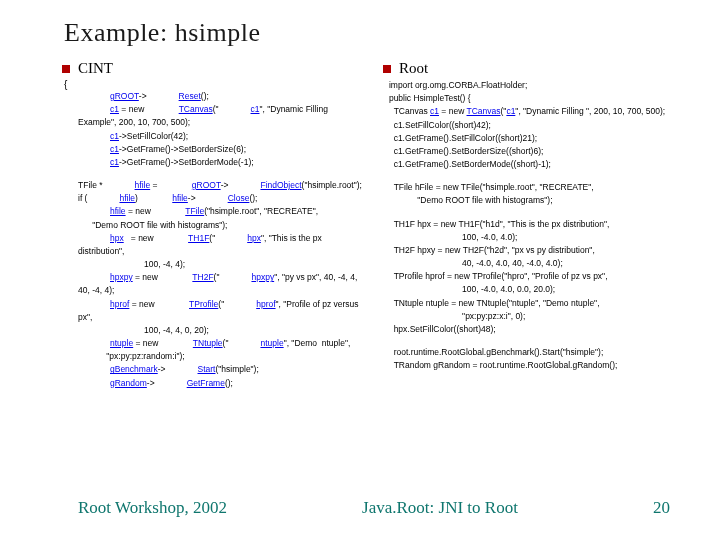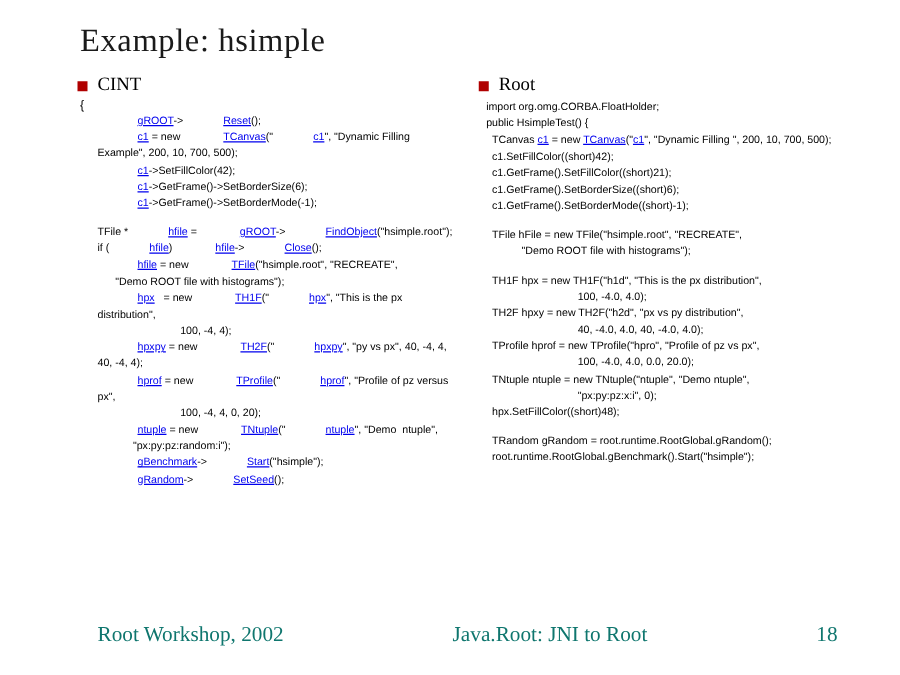--- a/index.html
+++ b/index.html
@@ -120,21 +120,21 @@
             <div><a>hfile</a> = new <a>TFile</a>("hsimple.root", "RECREATE",</div>
             <div>&nbsp;&nbsp;&nbsp;&nbsp;&nbsp;&nbsp;"Demo ROOT file with histograms");</div>
             <div><a>hpx</a>&nbsp;&nbsp;&nbsp;= new <a>TH1F</a>("<a>hpx</a>", "This is the px distribution",</div>
             <div>&nbsp;&nbsp;&nbsp;&nbsp;&nbsp;&nbsp;&nbsp;&nbsp;&nbsp;&nbsp;&nbsp;&nbsp;&nbsp;&nbsp;&nbsp;&nbsp;&nbsp;&nbsp;&nbsp;&nbsp;&nbsp;&nbsp;&nbsp;&nbsp;&nbsp;&nbsp;&nbsp;&nbsp;100, -4, 4);</div>
             <div><a>hpxpy</a> = new <a>TH2F</a>("<a>hpxpy</a>", "py vs px", 40, -4, 4, 40, -4, 4);</div>
             <div><a>hprof</a>&nbsp;= new <a>TProfile</a>("<a>hprof</a>", "Profile of pz versus px",</div>
             <div>&nbsp;&nbsp;&nbsp;&nbsp;&nbsp;&nbsp;&nbsp;&nbsp;&nbsp;&nbsp;&nbsp;&nbsp;&nbsp;&nbsp;&nbsp;&nbsp;&nbsp;&nbsp;&nbsp;&nbsp;&nbsp;&nbsp;&nbsp;&nbsp;&nbsp;&nbsp;&nbsp;&nbsp;100, -4, 4, 0, 20);</div>
             <div><a>ntuple</a> = new <a>TNtuple</a>("<a>ntuple</a>", "Demo&nbsp;&nbsp;ntuple",</div>
             <div>&nbsp;&nbsp;&nbsp;&nbsp;&nbsp;&nbsp;&nbsp;&nbsp;&nbsp;&nbsp;&nbsp;&nbsp;"px:py:pz:random:i");</div>
             <div><a>gBenchmark</a>-&gt;<a>Start</a>("hsimple");</div>
-            <div><a>gRandom</a>-&gt;<a>SetSeed</a>();</div>
+            <div><a>gRandom</a>-&gt;<a>GetFrame</a>();</div>
           </div>
       </div>
     </div>
 
     <div class="col col-right">
       <div class="subhead">
         <span class="bullet"></span>
         <span>Root</span>
       </div>
       <div class="code-right">
@@ -156,26 +156,26 @@
             <div>&nbsp;&nbsp;&nbsp;&nbsp;&nbsp;&nbsp;&nbsp;&nbsp;&nbsp;&nbsp;&nbsp;&nbsp;&nbsp;&nbsp;&nbsp;&nbsp;&nbsp;&nbsp;&nbsp;&nbsp;&nbsp;&nbsp;&nbsp;&nbsp;&nbsp;&nbsp;&nbsp;&nbsp;&nbsp;&nbsp;&nbsp;100, -4.0, 4.0);</div>
             <div>&nbsp;&nbsp;TH2F hpxy = new TH2F("h2d", "px vs py distribution",</div>
             <div>&nbsp;&nbsp;&nbsp;&nbsp;&nbsp;&nbsp;&nbsp;&nbsp;&nbsp;&nbsp;&nbsp;&nbsp;&nbsp;&nbsp;&nbsp;&nbsp;&nbsp;&nbsp;&nbsp;&nbsp;&nbsp;&nbsp;&nbsp;&nbsp;&nbsp;&nbsp;&nbsp;&nbsp;&nbsp;&nbsp;&nbsp;40, -4.0, 4.0, 40, -4.0, 4.0);</div>
             <div>&nbsp;&nbsp;TProfile&nbsp;hprof = new TProfile("hpro", "Profile of pz vs px",</div>
             <div>&nbsp;&nbsp;&nbsp;&nbsp;&nbsp;&nbsp;&nbsp;&nbsp;&nbsp;&nbsp;&nbsp;&nbsp;&nbsp;&nbsp;&nbsp;&nbsp;&nbsp;&nbsp;&nbsp;&nbsp;&nbsp;&nbsp;&nbsp;&nbsp;&nbsp;&nbsp;&nbsp;&nbsp;&nbsp;&nbsp;&nbsp;100, -4.0, 4.0, 0.0, 20.0);</div>
             <div>&nbsp;&nbsp;TNtuple ntuple = new TNtuple("ntuple", "Demo ntuple",</div>
             <div>&nbsp;&nbsp;&nbsp;&nbsp;&nbsp;&nbsp;&nbsp;&nbsp;&nbsp;&nbsp;&nbsp;&nbsp;&nbsp;&nbsp;&nbsp;&nbsp;&nbsp;&nbsp;&nbsp;&nbsp;&nbsp;&nbsp;&nbsp;&nbsp;&nbsp;&nbsp;&nbsp;&nbsp;&nbsp;&nbsp;&nbsp;"px:py:pz:x:i", 0);</div>
             <div>&nbsp;&nbsp;hpx.SetFillColor((short)48);</div>
           </div>
         <div class="blk">
+            <div>&nbsp;&nbsp;root.runtime.RootGlobal.gBenchmark().Start("hsimple");</div>
             <div>&nbsp;&nbsp;TRandom gRandom = root.runtime.RootGlobal.gRandom();</div>
-            <div>&nbsp;&nbsp;root.runtime.RootGlobal.gBenchmark().Start("hsimple");</div>
           </div>
       </div>
     </div>
 
   </div>
 
   <div class="footer">
     <span>Root Workshop, 2002</span>
     <span>Java.Root: JNI to Root</span>
-    <span>18</span>
+    <span>20</span>
   </div>
 </div>
 
 </body></html>

